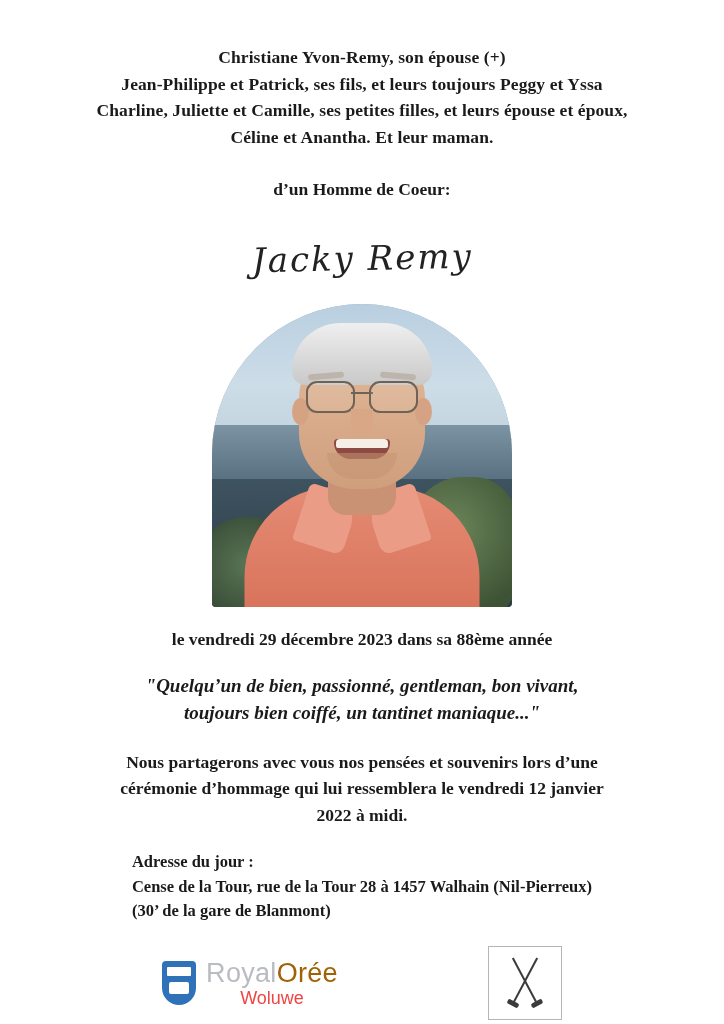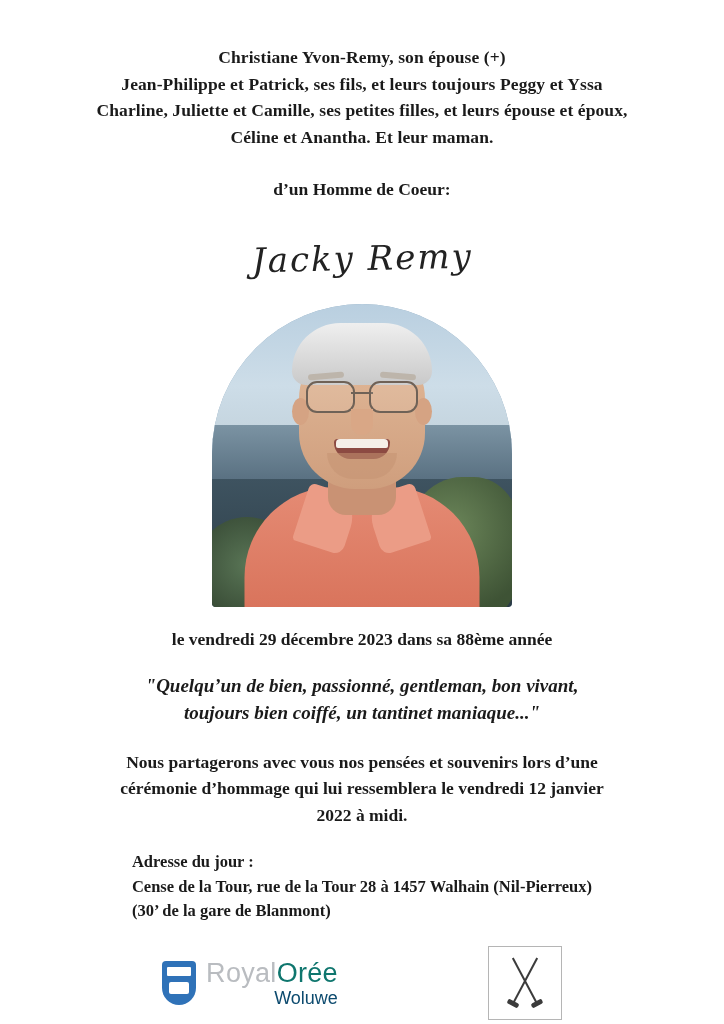--- a/index.html
+++ b/index.html
@@ -231,22 +231,22 @@
     content: "";
     position: absolute; left: 7px; right: 7px; top: 21px; height: 12px;
     background: #fff; border-radius: 2px;
   }
   .royal-text {
     line-height: 1.0;
     font-family: "Liberation Sans", sans-serif;
     color: #b9bcc0;
   }
   .royal-text .l1 { font-size: 27px; letter-spacing: .3px;}
-  .royal-text .l1 .oree { color: #0f766e; }
-  .royal-text .l2 { font-size: 18px; color: #0c4a6e; text-align: right; margin-top: 2px;}
+  .royal-text .l1 .oree { color: #a16207; }
+  .royal-text .l2 { font-size: 18px; color: #ef4444; text-align: center; margin-top: 2px;}
   .logo-golf {
     width: 72px; height: 72px;
     border: 1px solid #b5b5b5;
     position: relative;
     background: #fff;
   }
   .club {
     position: absolute; left: 50%; top: 8px; width: 2px; height: 52px;
     background: #3b3b3b;
   }

